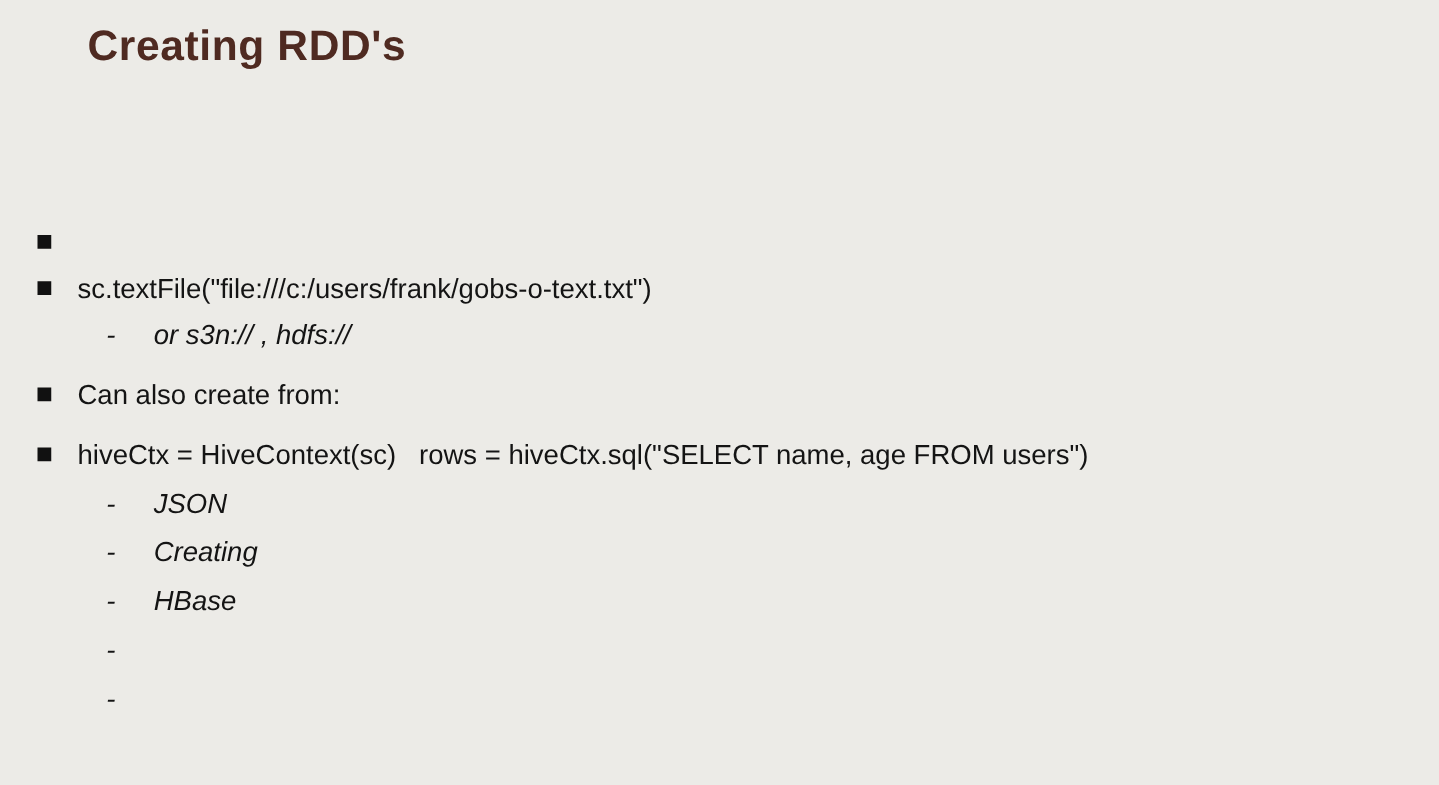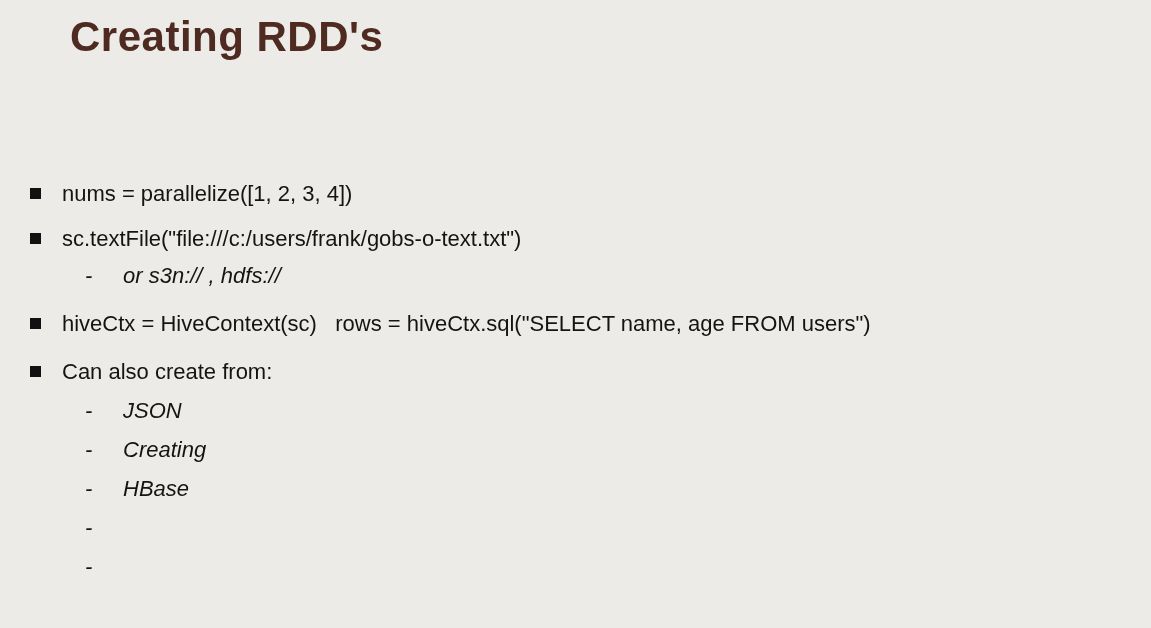--- a/index.html
+++ b/index.html
@@ -12,21 +12,21 @@
     height: 628px;
     background: #ECEBE7;
     overflow: hidden;
     font-family: "Liberation Sans", sans-serif;
   }
   .slide-title {
     margin: 0;
     position: absolute;
     top: 8px;
     left: 70px;
-    font-size: 42px;
+    font-size: 34px;
     line-height: 58px;
     font-weight: bold;
     letter-spacing: 0.5px;
     color: #4F2A21;
   }
   .content {
     position: absolute;
     top: 181px;
     left: 0;
     right: 0;
@@ -75,47 +75,46 @@
 <div class="slide" style="background: rgb(236, 235, 231);">
 
   <h1 class="slide-title" style="color: rgb(79, 42, 33);">Creating RDD's</h1>
 
   <div class="content">
 
     <div class="row l1" style="color: rgb(20, 20, 20);">
       <span class="marker">
           <span class="square"></span>
         </span>
-      <span class="text">nums = parallelize([1, 2, 3, 4])</span>
     </div>
 
     <div class="row l1 mt-19" style="color: rgb(20, 20, 20);">
       <span class="marker">
           <span class="square"></span>
         </span>
       <span class="text">sc.textFile("file:///c:/users/frank/gobs-o-text.txt")</span>
     </div>
 
     <div class="row l2 mt-11" style="color: rgb(20, 20, 20);">
       <span class="marker">-</span>
       <span class="text">or s3n:// , hdfs://</span>
     </div>
 
     <div class="row l1 mt-22" style="color: rgb(20, 20, 20);">
       <span class="marker">
           <span class="square"></span>
         </span>
-      <span class="text">hiveCtx = HiveContext(sc)   rows = hiveCtx.sql("SELECT name, age FROM users")</span>
+      <span class="text">Can also create from:</span>
     </div>
 
     <div class="row l1 mt-22" style="color: rgb(20, 20, 20);">
       <span class="marker">
           <span class="square"></span>
         </span>
-      <span class="text">Can also create from:</span>
+      <span class="text">hiveCtx = HiveContext(sc)   rows = hiveCtx.sql("SELECT name, age FROM users")</span>
     </div>
 
     <div class="row l2 mt-13" style="color: rgb(20, 20, 20);">
       <span class="marker">-</span>
       <span class="text">JSON</span>
     </div>
 
     <div class="row l2 mt-13" style="color: rgb(20, 20, 20);">
       <span class="marker">-</span>
       <span class="text">Creating</span>

